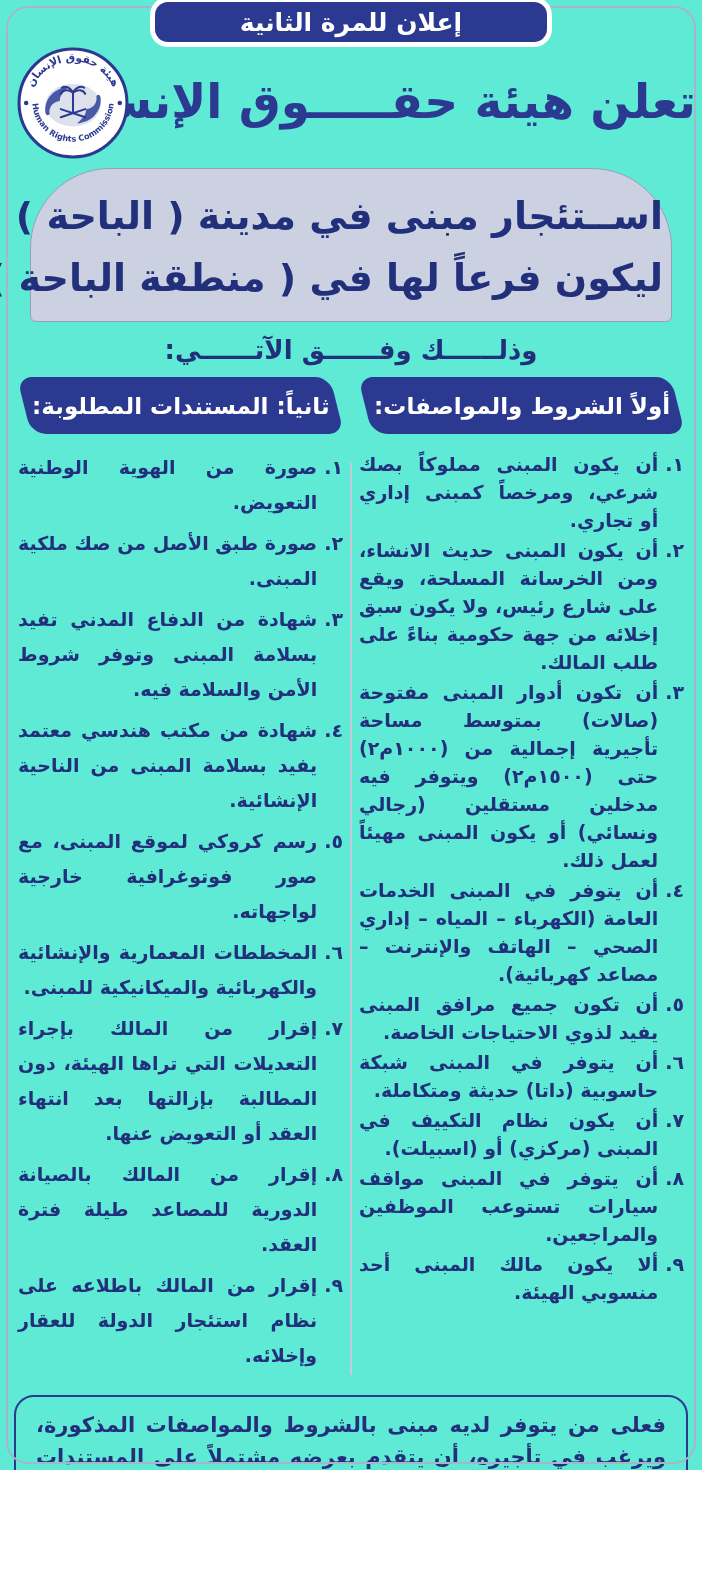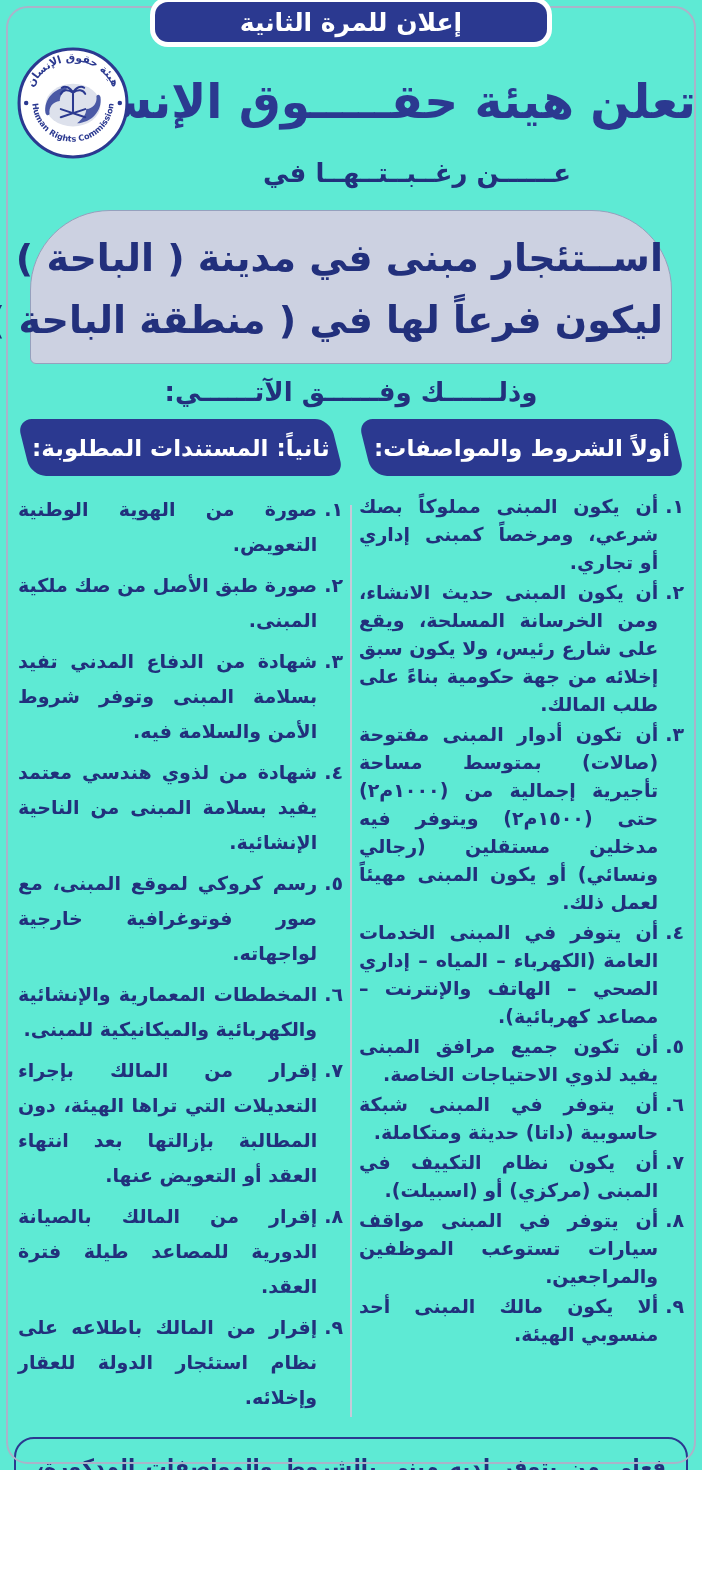--- a/index.html
+++ b/index.html
@@ -131,21 +131,20 @@
       <path d="M -27,8 C -29,-6 -18,-17 -4,-18 C -10,-13 -13,-9 -13,-4 C -20,-3 -24,2 -23,9 C -25,11 -26,10 -27,8 Z" fill="#4a59a5"></path>
       <path d="M 27,-8 C 29,6 18,17 4,18 C 10,13 13,9 13,4 C 20,3 24,-2 23,-9 C 25,-11 26,-10 27,-8 Z" fill="#4a59a5"></path>
       <g stroke="#2b3990" stroke-width="2" stroke-linecap="round" fill="none">
         <path d="M 0,-12 C -5,-16 -10,-15 -12,-11 M 0,-12 C 5,-16 10,-15 12,-11 M 0,-12 C -3,-18 -8,-19 -11,-17 M 0,-12 C 3,-18 8,-19 11,-17 M 0,-13 L 0,6"></path>
         <path d="M -12,12 L 12,4 M 12,12 L -12,4"></path>
       </g>
     </g>
   </svg>
 
   <div class="title">تعلن هيئة حقـــــوق الإنسان</div>
-  <div class="subtitle">عــــــن رغــبــتــهــا في</div>
 
   <div class="announce">
     <div class="announce-line">اســتئجار مبنى في مدينة ( الباحة )</div>
     <div class="announce-line">ليكون فرعاً لها في ( منطقة الباحة )</div>
   </div>
 
   <div class="following">وذلــــــك وفــــــق الآتــــــي:</div>
 
   <div class="cols">
     <div class="col col-conditions">
@@ -216,21 +215,21 @@
             <span class="txt">صورة طبق الأصل من صك ملكية المبنى.</span>
           </li>
 
           <li>
             <span class="num">٣.</span>
             <span class="txt">شهادة من الدفاع المدني تفيد بسلامة المبنى وتوفر شروط الأمن والسلامة فيه.</span>
           </li>
 
           <li>
             <span class="num">٤.</span>
-            <span class="txt">شهادة من لذوي هندسي معتمد يفيد بسلامة المبنى من الناحية الإنشائية.</span>
+            <span class="txt">شهادة من مكتب هندسي معتمد يفيد بسلامة المبنى من الناحية الإنشائية.</span>
           </li>
 
           <li>
             <span class="num">٥.</span>
             <span class="txt">رسم كروكي لموقع المبنى، مع صور فوتوغرافية خارجية لواجهاته.</span>
           </li>
 
           <li>
             <span class="num">٦.</span>
             <span class="txt">المخططات المعمارية والإنشائية والكهربائية والميكانيكية للمبنى.</span>

